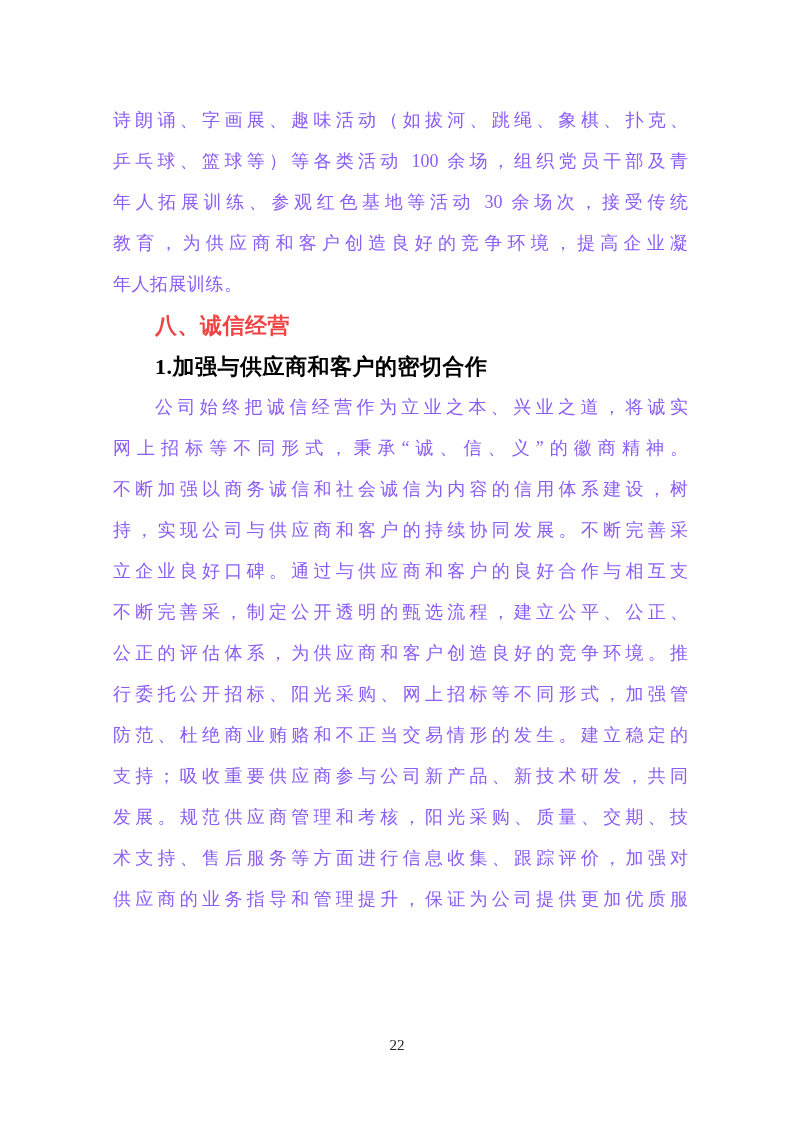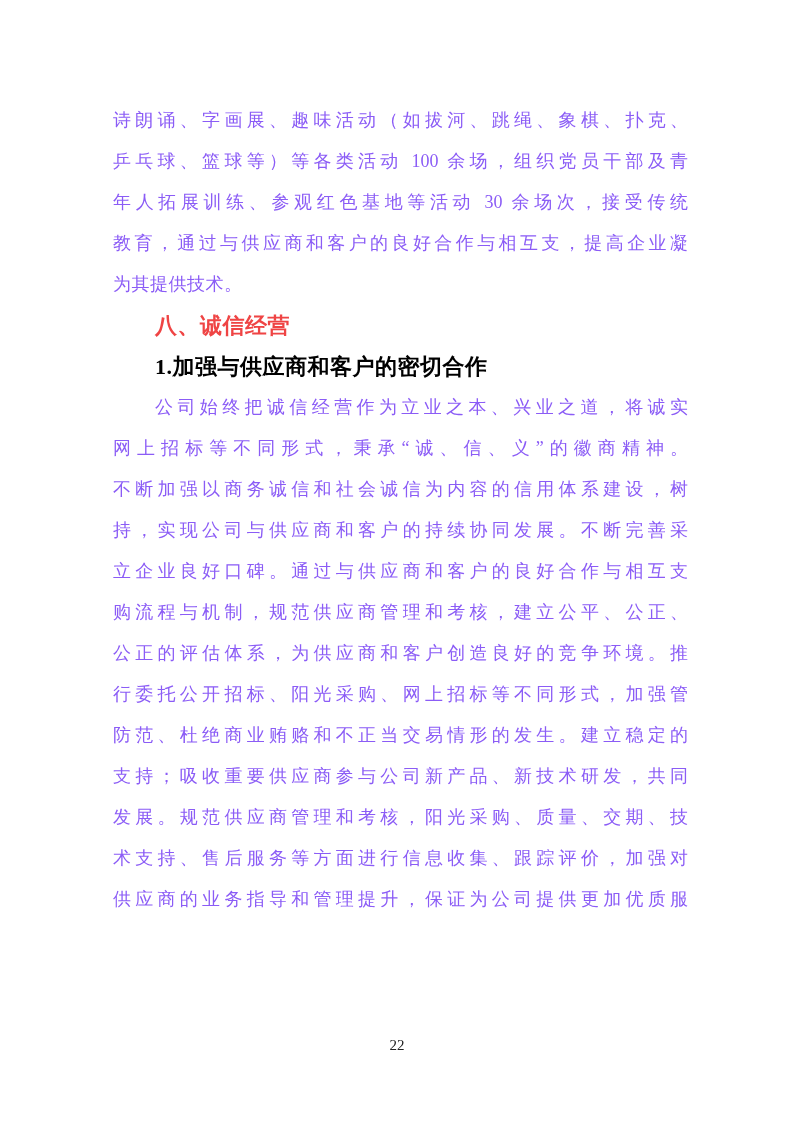--- a/index.html
+++ b/index.html
@@ -68,30 +68,30 @@
   }
 </style>
 </head>
 <body>
 
 <div class="page">
   <div class="text-block" id="text-block">
       <div class="line justify">诗朗诵、字画展、趣味活动（如拔河、跳绳、象棋、扑克、</div>
       <div class="line justify">乒乓球、篮球等）等各类活动 100 余场，组织党员干部及青</div>
       <div class="line justify">年人拓展训练、参观红色基地等活动 30 余场次，接受传统</div>
-      <div class="line justify">教育，通过与供应商和客户的良好合作与相互支，提高企业凝</div>
-      <div class="line">为其提供技术。</div>
+      <div class="line justify">教育，为供应商和客户创造良好的竞争环境，提高企业凝</div>
+      <div class="line">年人拓展训练。</div>
       <div class="line heading1 indent">八、诚信经营</div>
       <div class="line heading2 indent">1.加强与供应商和客户的密切合作</div>
       <div class="line justify indent">公司始终把诚信经营作为立业之本、兴业之道，将诚实</div>
       <div class="line justify">网上招标等不同形式，秉承“诚、信、义”的徽商精神。</div>
       <div class="line justify">不断加强以商务诚信和社会诚信为内容的信用体系建设，树</div>
       <div class="line justify">持，实现公司与供应商和客户的持续协同发展。不断完善采</div>
       <div class="line justify">立企业良好口碑。通过与供应商和客户的良好合作与相互支</div>
-      <div class="line justify">购流程与机制，规范供应商管理和考核，建立公平、公正、</div>
+      <div class="line justify">不断完善采，制定公开透明的甄选流程，建立公平、公正、</div>
       <div class="line justify">公正的评估体系，为供应商和客户创造良好的竞争环境。推</div>
       <div class="line justify">行委托公开招标、阳光采购、网上招标等不同形式，加强管</div>
       <div class="line justify">防范、杜绝商业贿赂和不正当交易情形的发生。建立稳定的</div>
       <div class="line justify">支持；吸收重要供应商参与公司新产品、新技术研发，共同</div>
       <div class="line justify">发展。规范供应商管理和考核，阳光采购、质量、交期、技</div>
       <div class="line justify">术支持、售后服务等方面进行信息收集、跟踪评价，加强对</div>
       <div class="line justify">供应商的业务指导和管理提升，保证为公司提供更加优质服</div>
     </div>
   <div class="footer">
     <span class="page-number">22</span>

